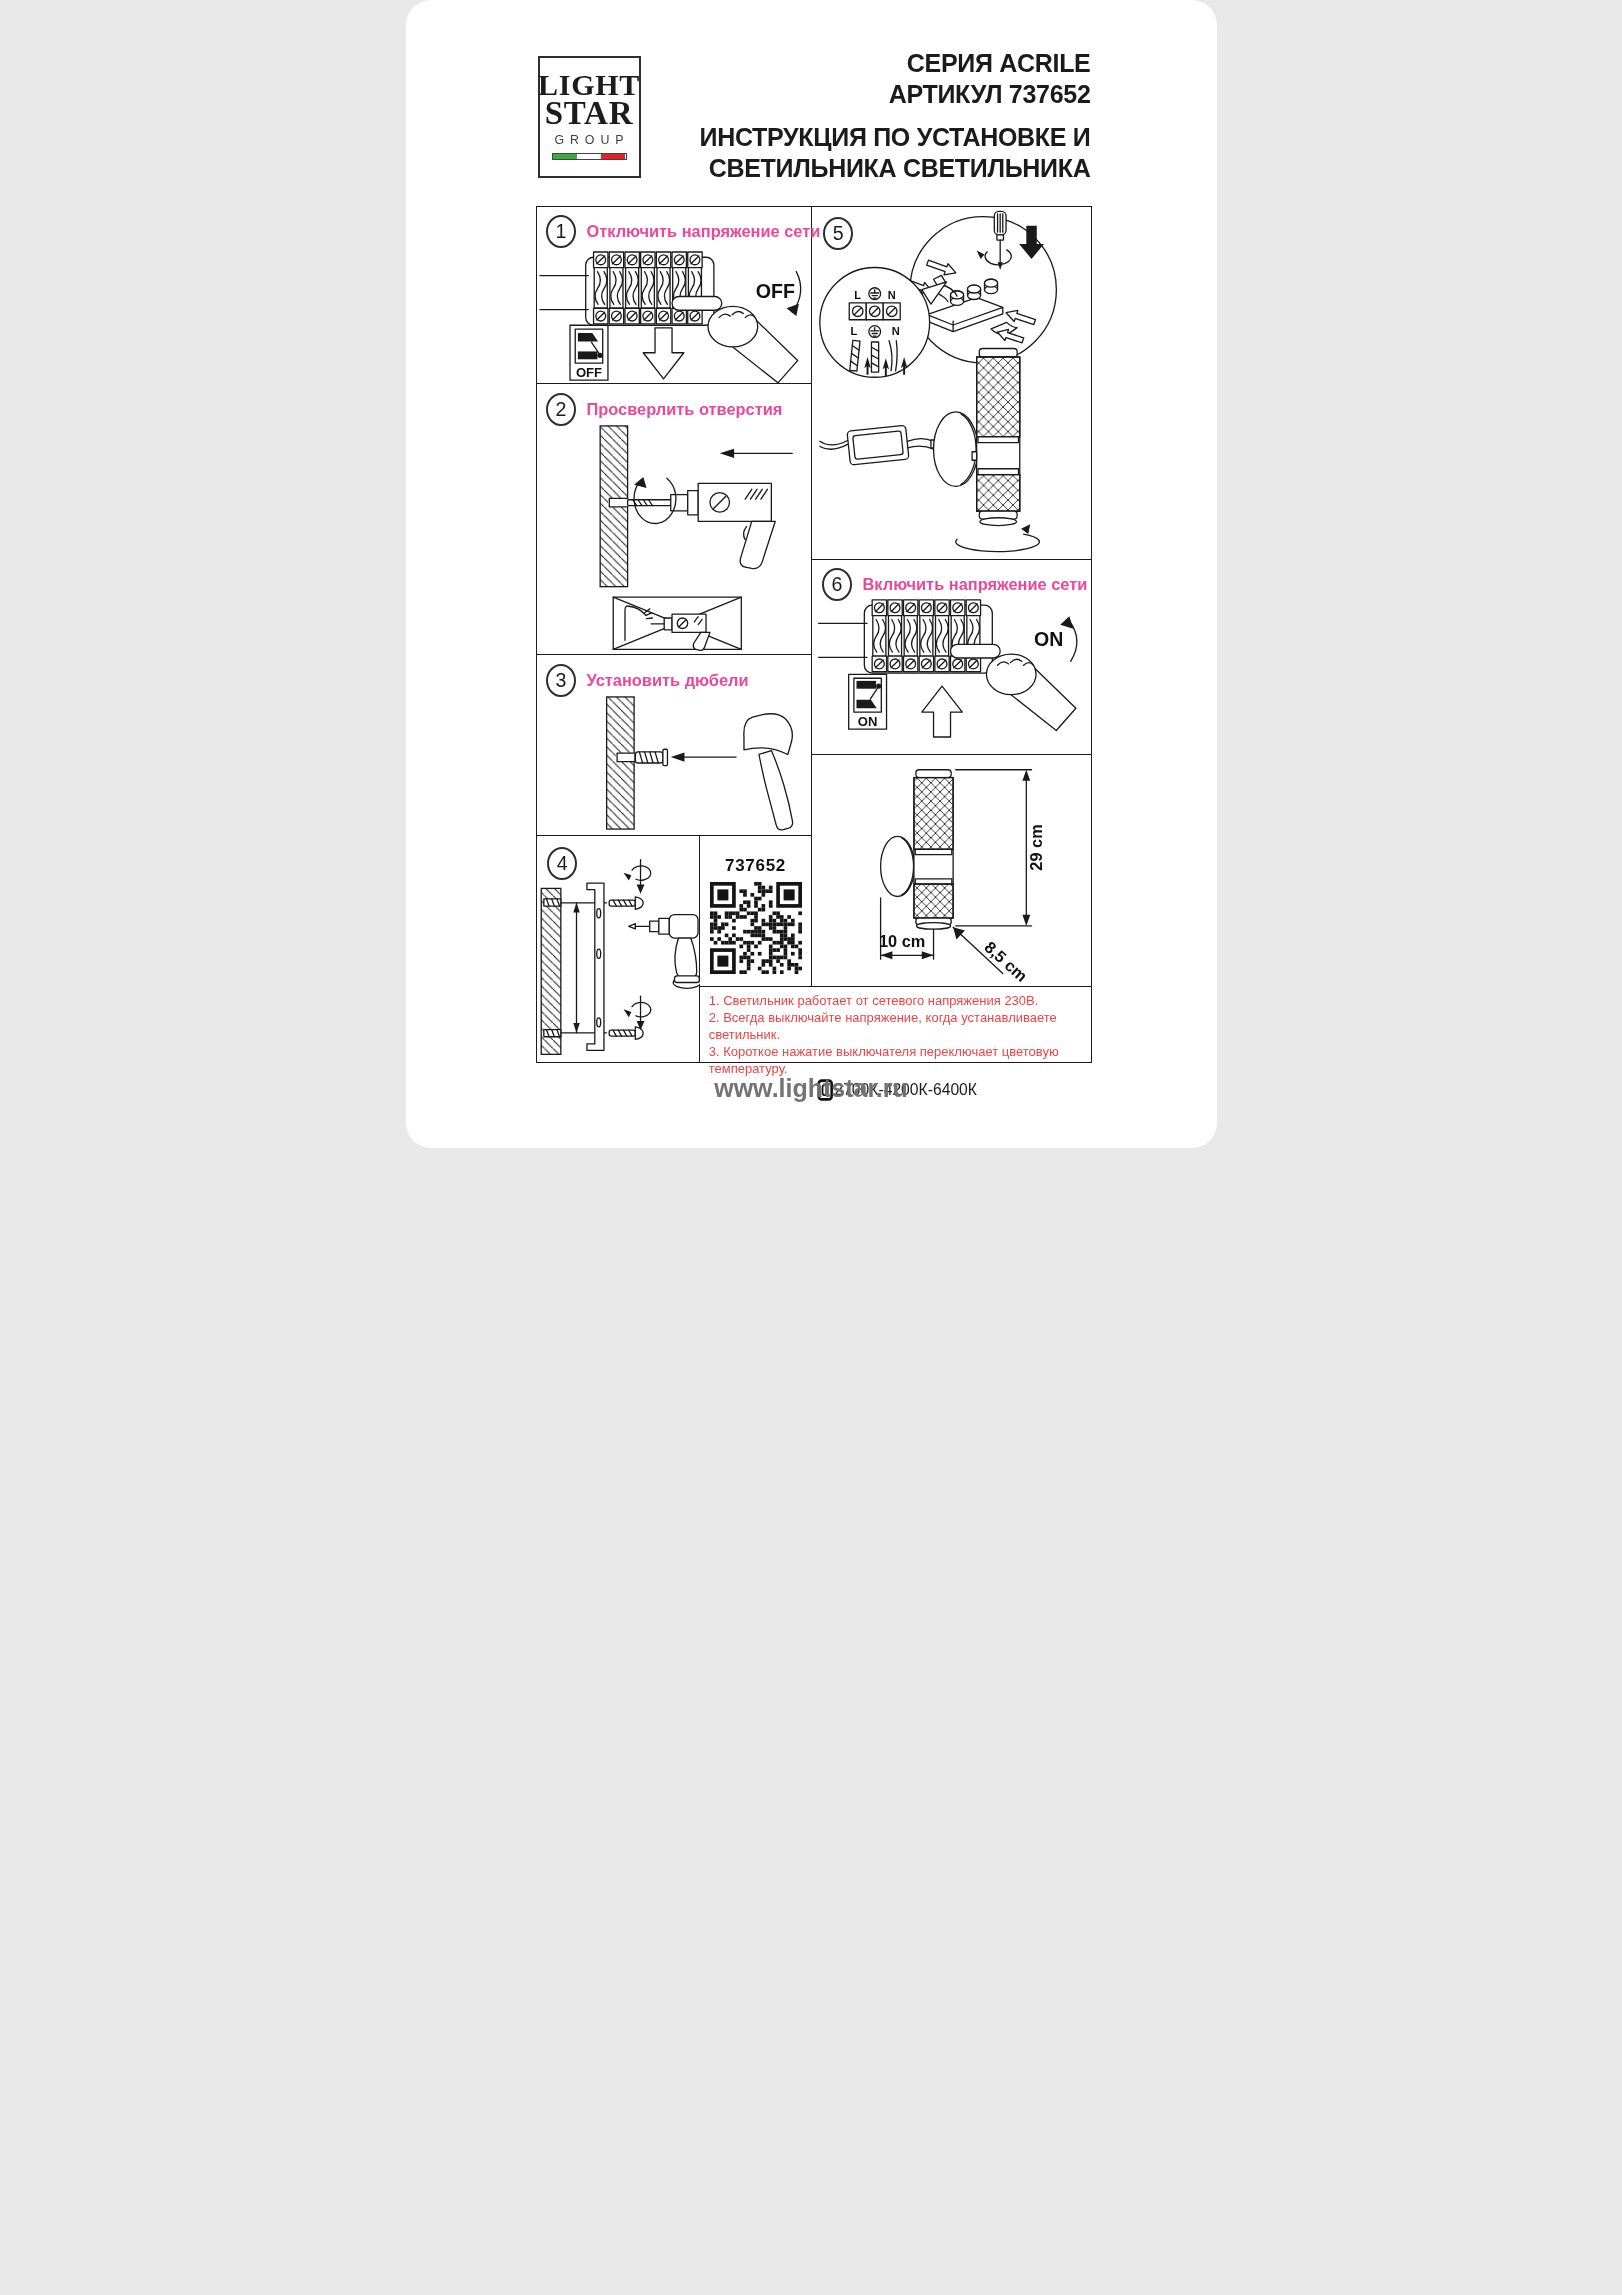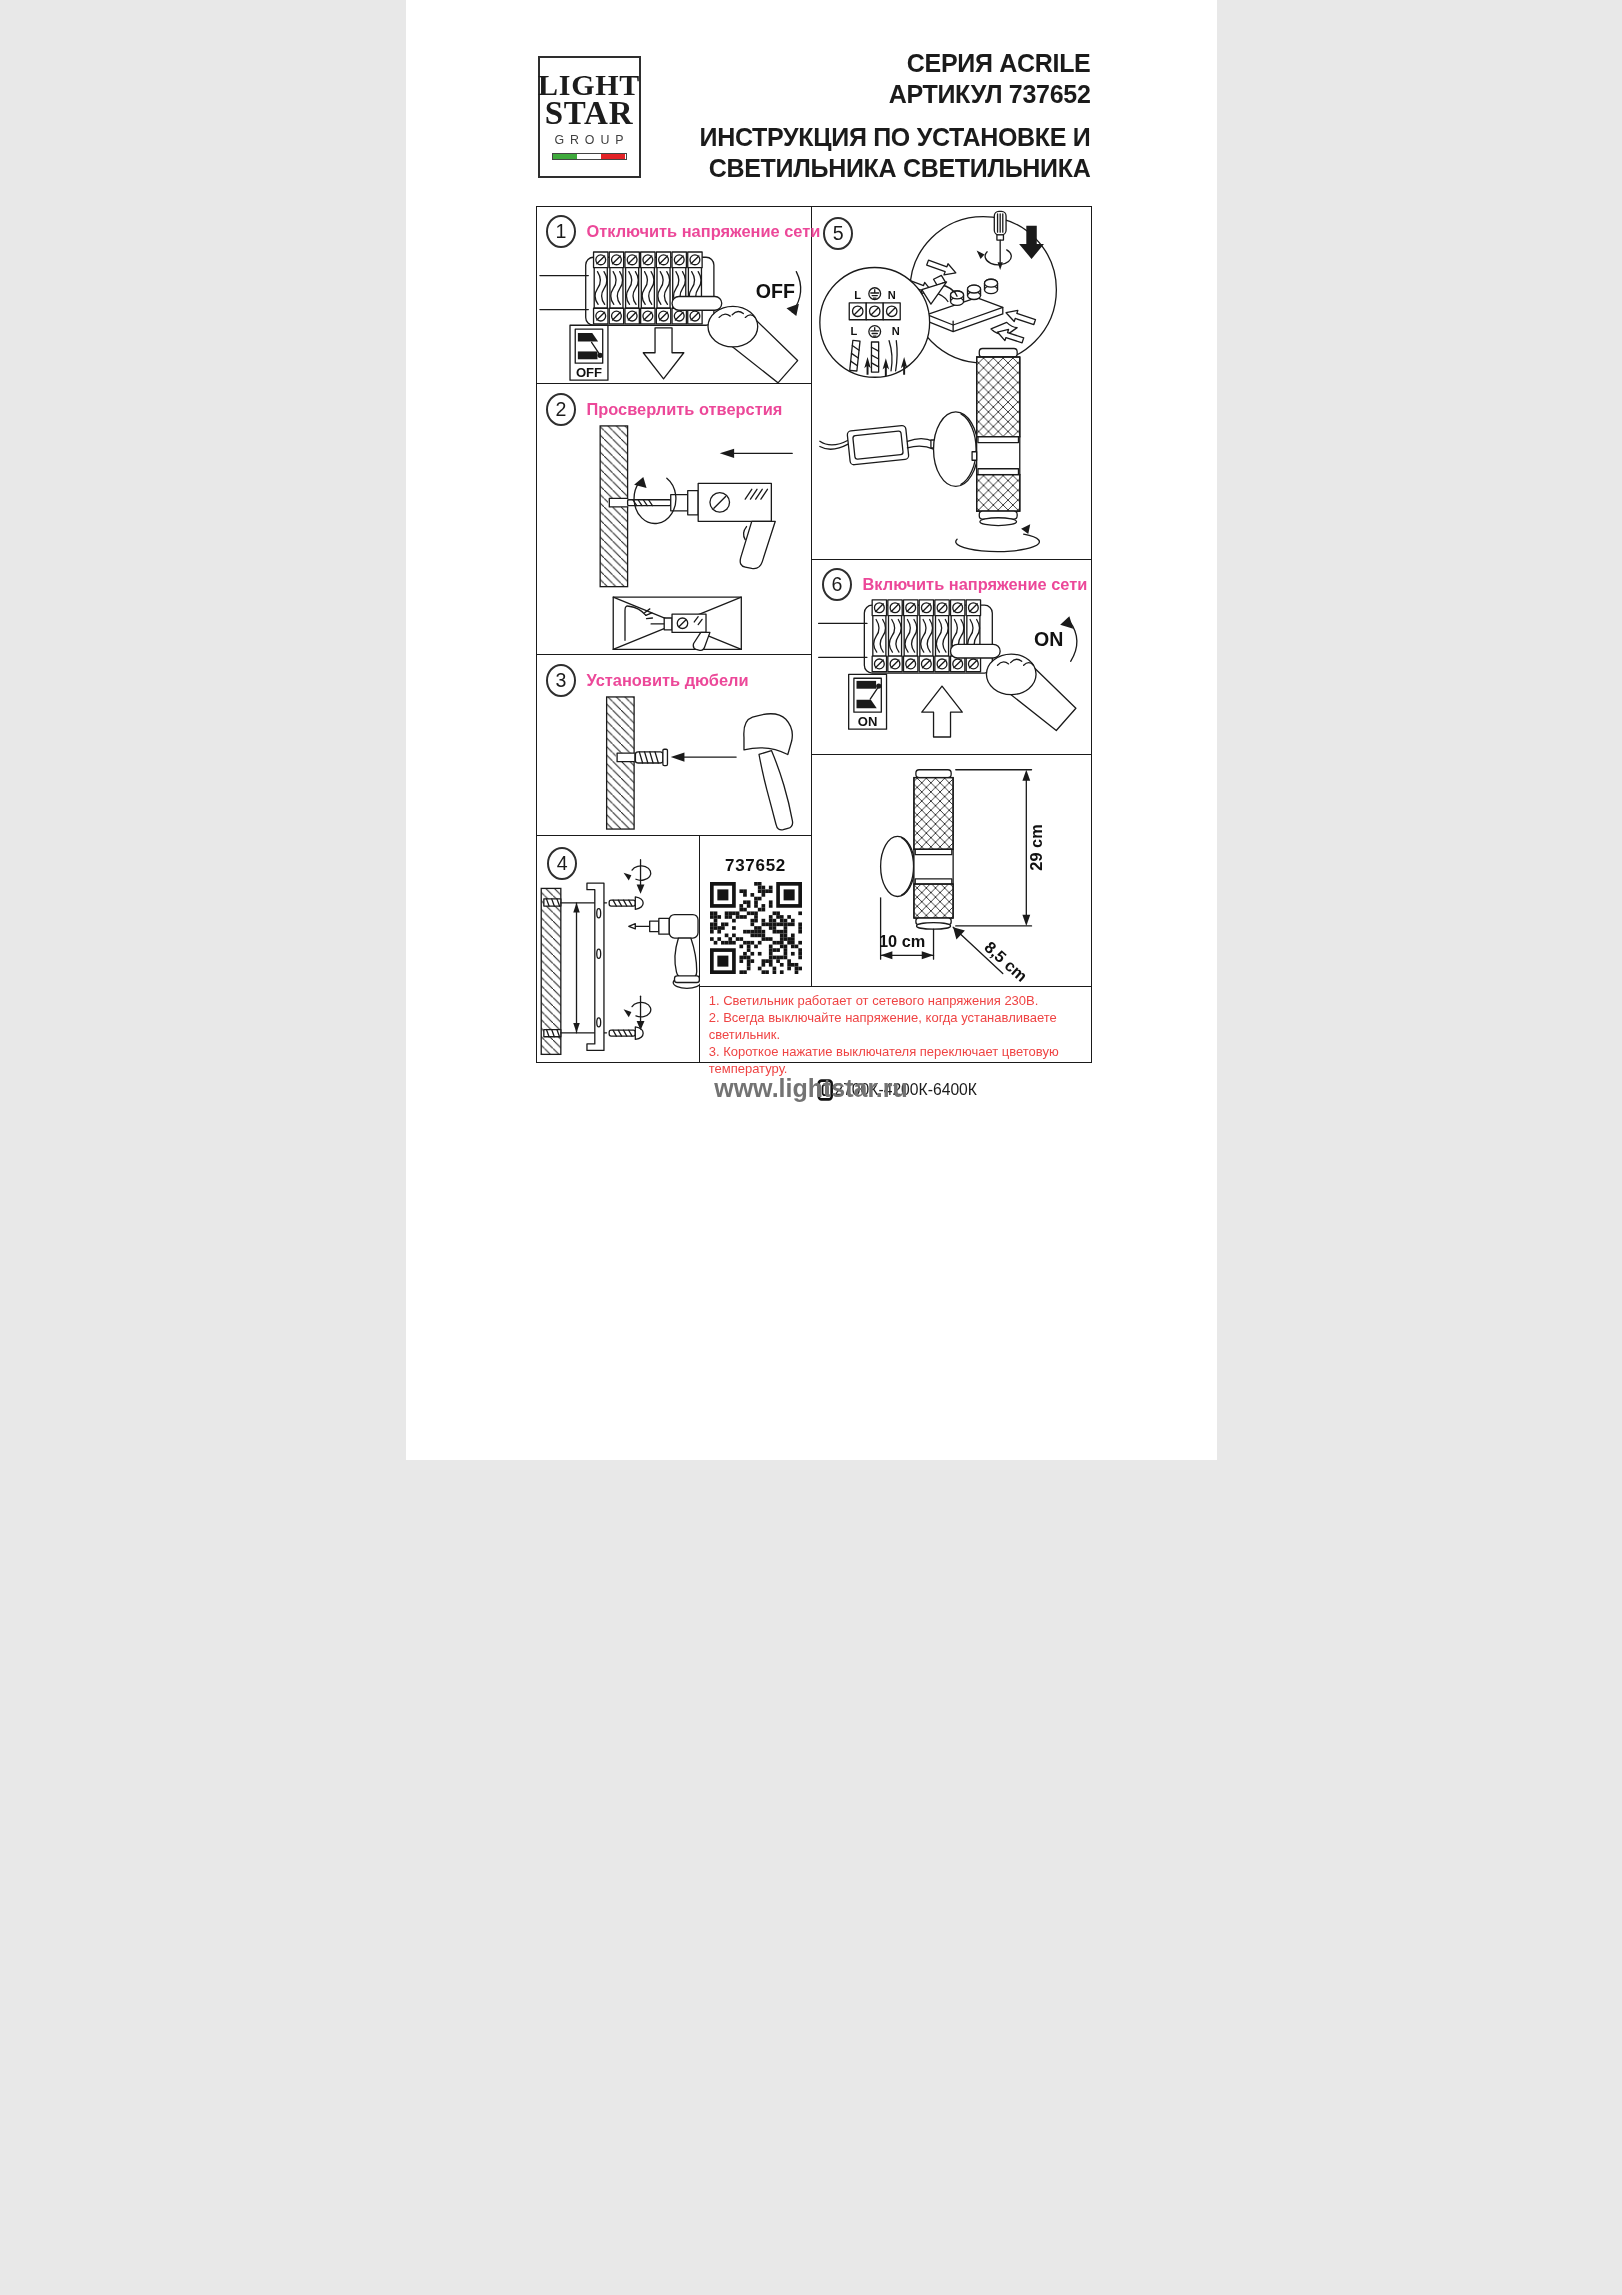--- a/index.html
+++ b/index.html
@@ -1,19 +1,20 @@
 <!DOCTYPE html>
 <html style="font-size:10.5px"><head>
 <meta charset="utf-8">
 <style>
   html,body{margin:0;padding:0;background:#e8e8e8;}
   .page{
-    position:relative;width:811px;height:1460px;background:#ffffff;
+    position:relative;width:811px;height:1148px;background:#ffffff;
     font-family:"Liberation Sans",sans-serif;color:#111;overflow:hidden;
     margin:0 auto;
+    border-radius:25px;
   }
   .abs{position:absolute;}
   .line{position:absolute;background:#1a1a1a;}
   
   .logo-box{
     position:absolute;left:132px;top:56px;width:103px;height:122px;
     border:2px solid #2e2e2e;box-sizing:border-box;
     display:flex;flex-direction:column;align-items:center;justify-content:flex-start;
     padding-top:14.4px;
   }

